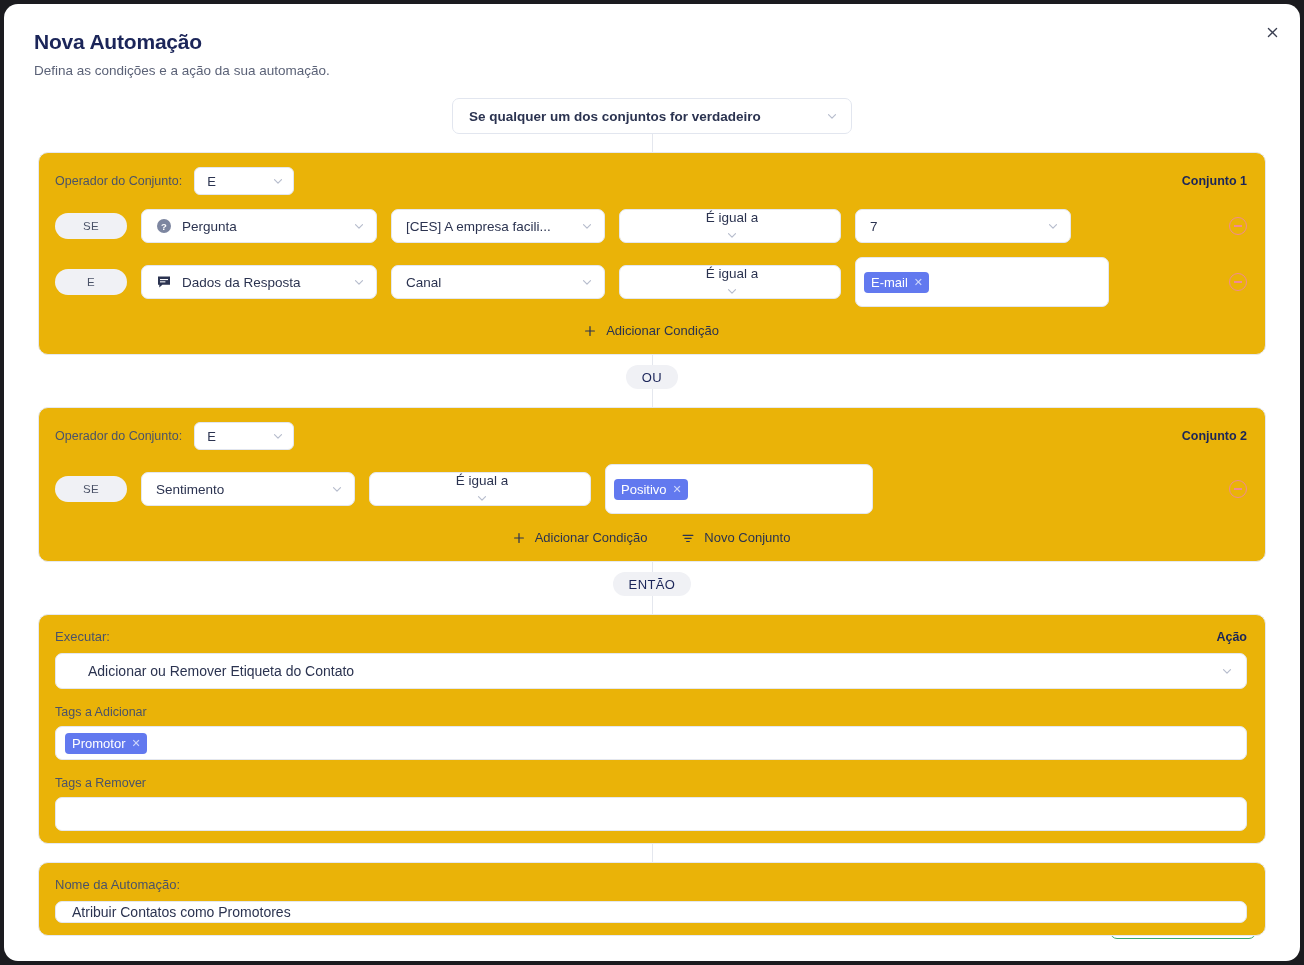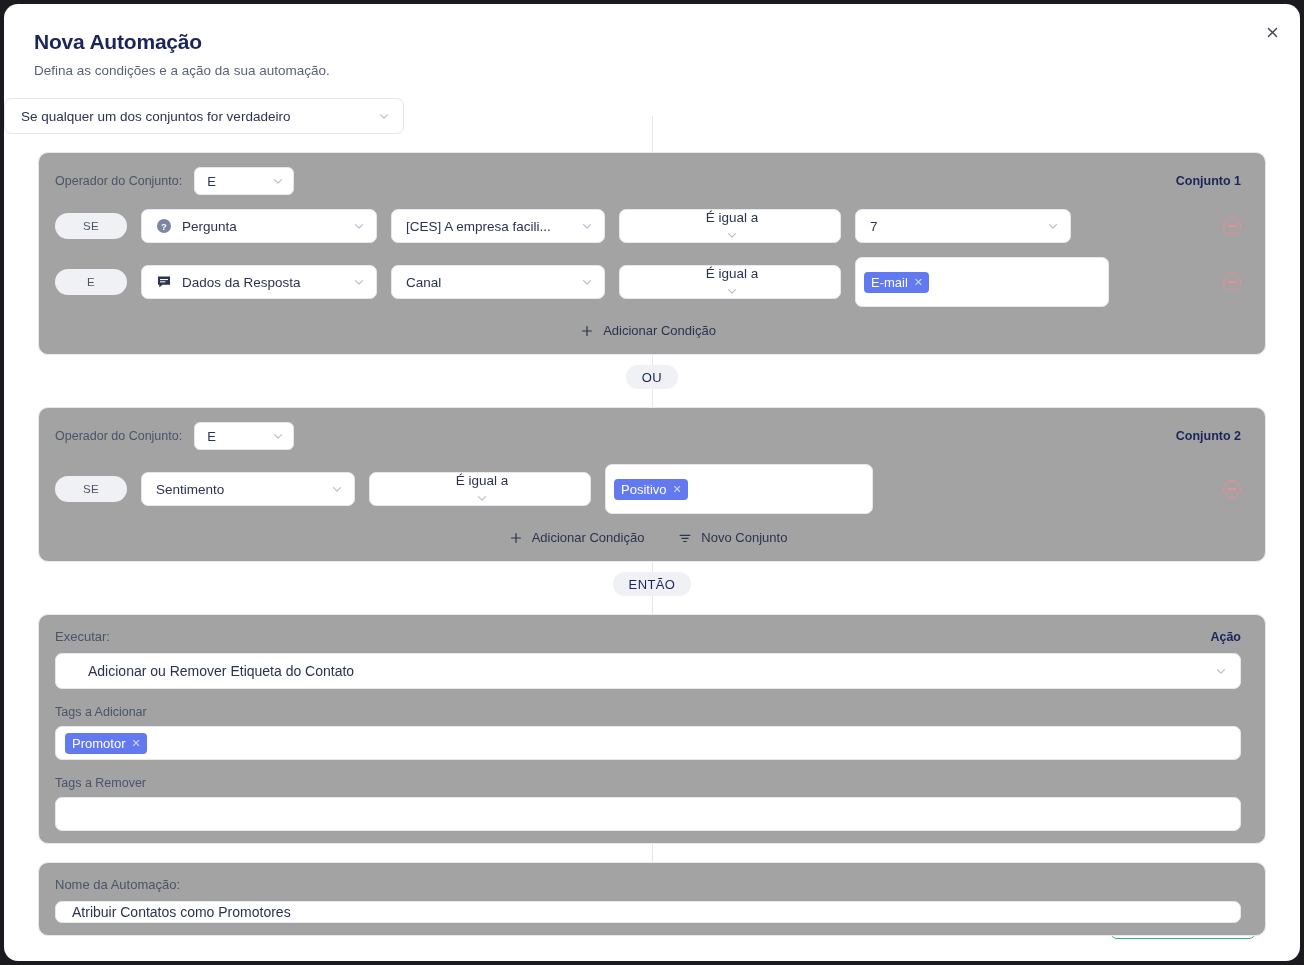--- a/index.html
+++ b/index.html
@@ -34,38 +34,38 @@
   }
 
   
   .flow { position: relative; margin-top: 20px; }
   .flow::before {
     content: ""; position: absolute;
     left: 648px; top: 18px; bottom: 14px;
     width: 1px; background: #e4e7ee; z-index: 0;
   }
 
-  .rootsel-wrap { display: flex; justify-content: flex-start; position: relative; z-index: 1; }
+  .rootsel-wrap { display: flex; justify-content: center; position: relative; z-index: 1; font-weight: bold; }
   .rootsel {
     width: 400px; height: 36px;
     background: #fff; border: 1px solid #e2e6ef; border-radius: 7px;
     display: flex; align-items: center; padding: 0 12px 0 16px;
     font-size: 13.5px; color: #2b3350;
     position: relative;
   }
   .rootsel .lbl { flex: 1; }
 
   .chev { width: 14px; height: 14px; flex: none; color: #b7bdcd; }
   .chev svg { width: 100%; height: 100%; display: block; }
 
   .panel {
     margin: 18px 34px 0 34px;
     border: 1px solid #e6e9f0; border-radius: 10px;
-    background: #a3a3a3;
-    padding: 14px 24px 12px 16px;
+    background: #eab308;
+    padding: 14px 18px 12px 16px;
     position: relative; z-index: 1;
   }
   .panel-top { display: flex; align-items: center; }
   .panel-top .op-label { font-size: 12.5px; color: #4b5368; margin-right: 12px; }
   .mini-select {
     width: 100px; height: 28px;
     background: #fff; border: 1px solid #e2e6ef; border-radius: 6px;
     display: flex; align-items: center; padding: 0 8px 0 12px;
     font-size: 13px; color: #2b3350;
   }

